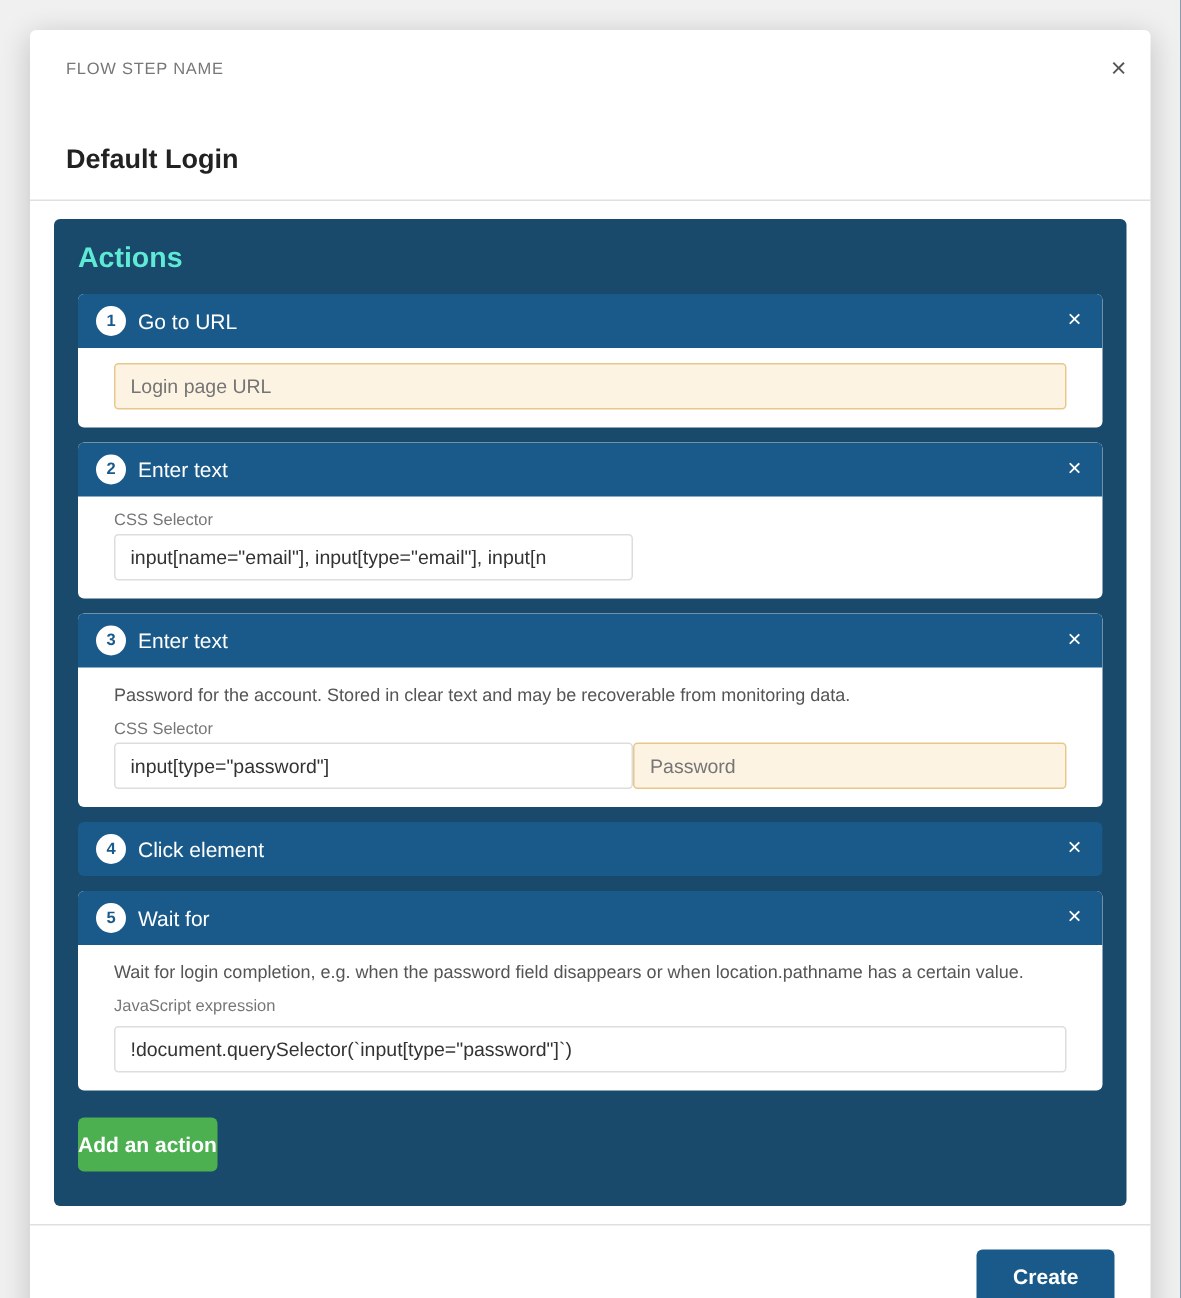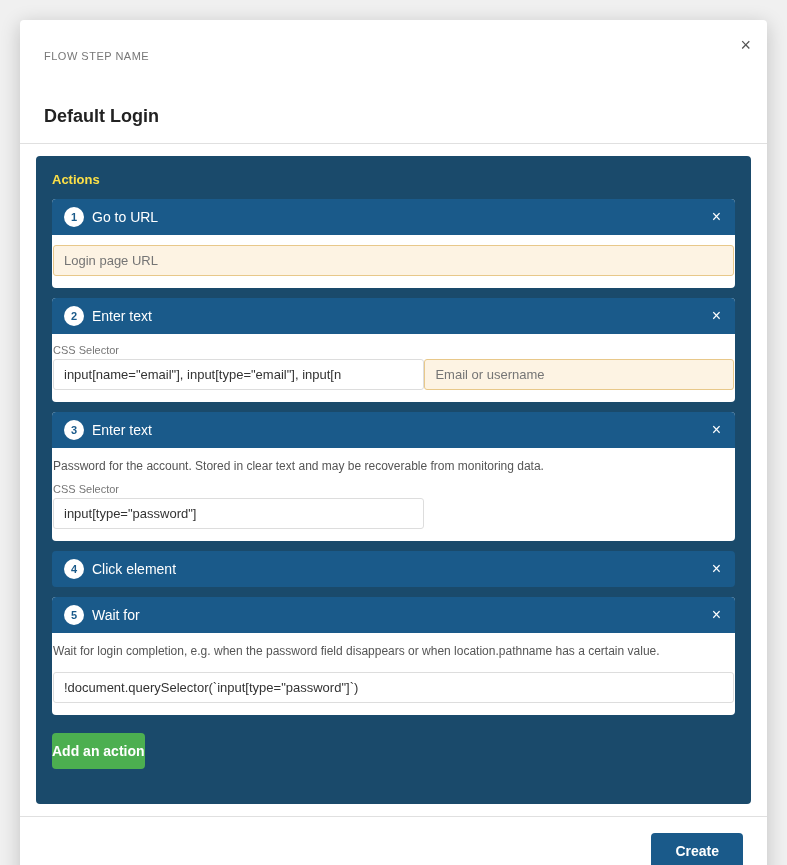--- a/index.html
+++ b/index.html
@@ -27,21 +27,21 @@
       top: 16px;
       right: 16px;
       cursor: pointer;
       font-size: 18px;
       color: #555;
       background: none;
       border: none;
       line-height: 1;
     }
     .modal-header {
-      padding: 30px 24px 16px;
+      padding: 20px 24px 16px;
       border-bottom: 1px solid #e0e0e0;
     }
     .flow-step-label {
       font-size: 11px;
       color: #777;
       text-transform: uppercase;
       letter-spacing: 0.5px;
       margin-bottom: 4px;
     }
     .flow-step-name {
@@ -51,22 +51,22 @@
       margin-top: 44px;
     }
     .actions-panel {
       background: #1a4a6b;
       margin: 12px 16px;
       border-radius: 4px;
       padding: 16px;
       flex: 1;
     }
     .actions-title {
-      color: #fde047;
-      font-size: 13px;
+      color: #5eead4;
+      font-size: 19px;
       font-weight: 700;
       margin-bottom: 12px;
     }
     .action-card {
       background: #fff;
       border-radius: 4px;
       margin-bottom: 10px;
       overflow: hidden;
     }
     .action-header {
@@ -102,21 +102,21 @@
     .action-close {
       background: none;
       border: none;
       color: #fff;
       cursor: pointer;
       font-size: 16px;
       line-height: 1;
       padding: 2px;
     }
     .action-body {
-      padding: 10px 1px 12px;
+      padding: 10px 24px 12px;
     }
     .action-note {
       font-size: 12px;
       color: #555;
       margin-bottom: 8px;
       line-height: 1.4;
     }
     .field-label {
       font-size: 11px;
       color: #777;
@@ -221,21 +221,20 @@
         <button class="action-close">×</button>
       </div>
       <div class="action-body">
         <div class="inline-fields">
           <div class="field-group css-selector-field">
             <div class="field-label">CSS Selector</div>
             <input class="input-field" value="input[name=&quot;email&quot;], input[type=&quot;email&quot;], input[n" style="">
           </div>
           <div class="field-group value-field">
             <div class="field-label">&nbsp;</div>
-            <input class="input-field highlighted" placeholder="Email or username" value="" style="">
           </div>
         </div>
       </div>
     </div>
 
     
     <div class="action-card">
       <div class="action-header">
         <div class="action-header-left">
           <span class="action-number">3</span>
@@ -245,20 +244,21 @@
       </div>
       <div class="action-body">
         <div class="action-note">Password for the account. Stored in clear text and may be recoverable from monitoring data.</div>
         <div class="inline-fields">
           <div class="field-group css-selector-field">
             <div class="field-label">CSS Selector</div>
             <input class="input-field" value="input[type=&quot;password&quot;]" style="">
           </div>
           <div class="field-group value-field">
             <div class="field-label">&nbsp;</div>
+            <input class="input-field highlighted" placeholder="Password" value="" style="">
           </div>
         </div>
       </div>
     </div>
 
     
     <div class="action-card">
       <div class="action-header">
         <div class="action-header-left">
           <span class="action-number">4</span>
@@ -272,20 +272,21 @@
     <div class="action-card">
       <div class="action-header">
         <div class="action-header-left">
           <span class="action-number">5</span>
           <span class="action-type">Wait for</span>
         </div>
         <button class="action-close">×</button>
       </div>
       <div class="action-body">
         <div class="action-note">Wait for login completion, e.g. when the password field disappears or when location.pathname has a certain value.</div>
+        <div class="field-label">JavaScript expression</div>
         <input class="input-field full-width" value="!document.querySelector(`input[type=&quot;password&quot;]`)" style="margin-top: 4px;">
       </div>
     </div>
 
     <button class="add-action-btn">Add an action</button>
   </div>
 
   <div class="modal-footer">
     <button class="create-btn">Create</button>
   </div>

